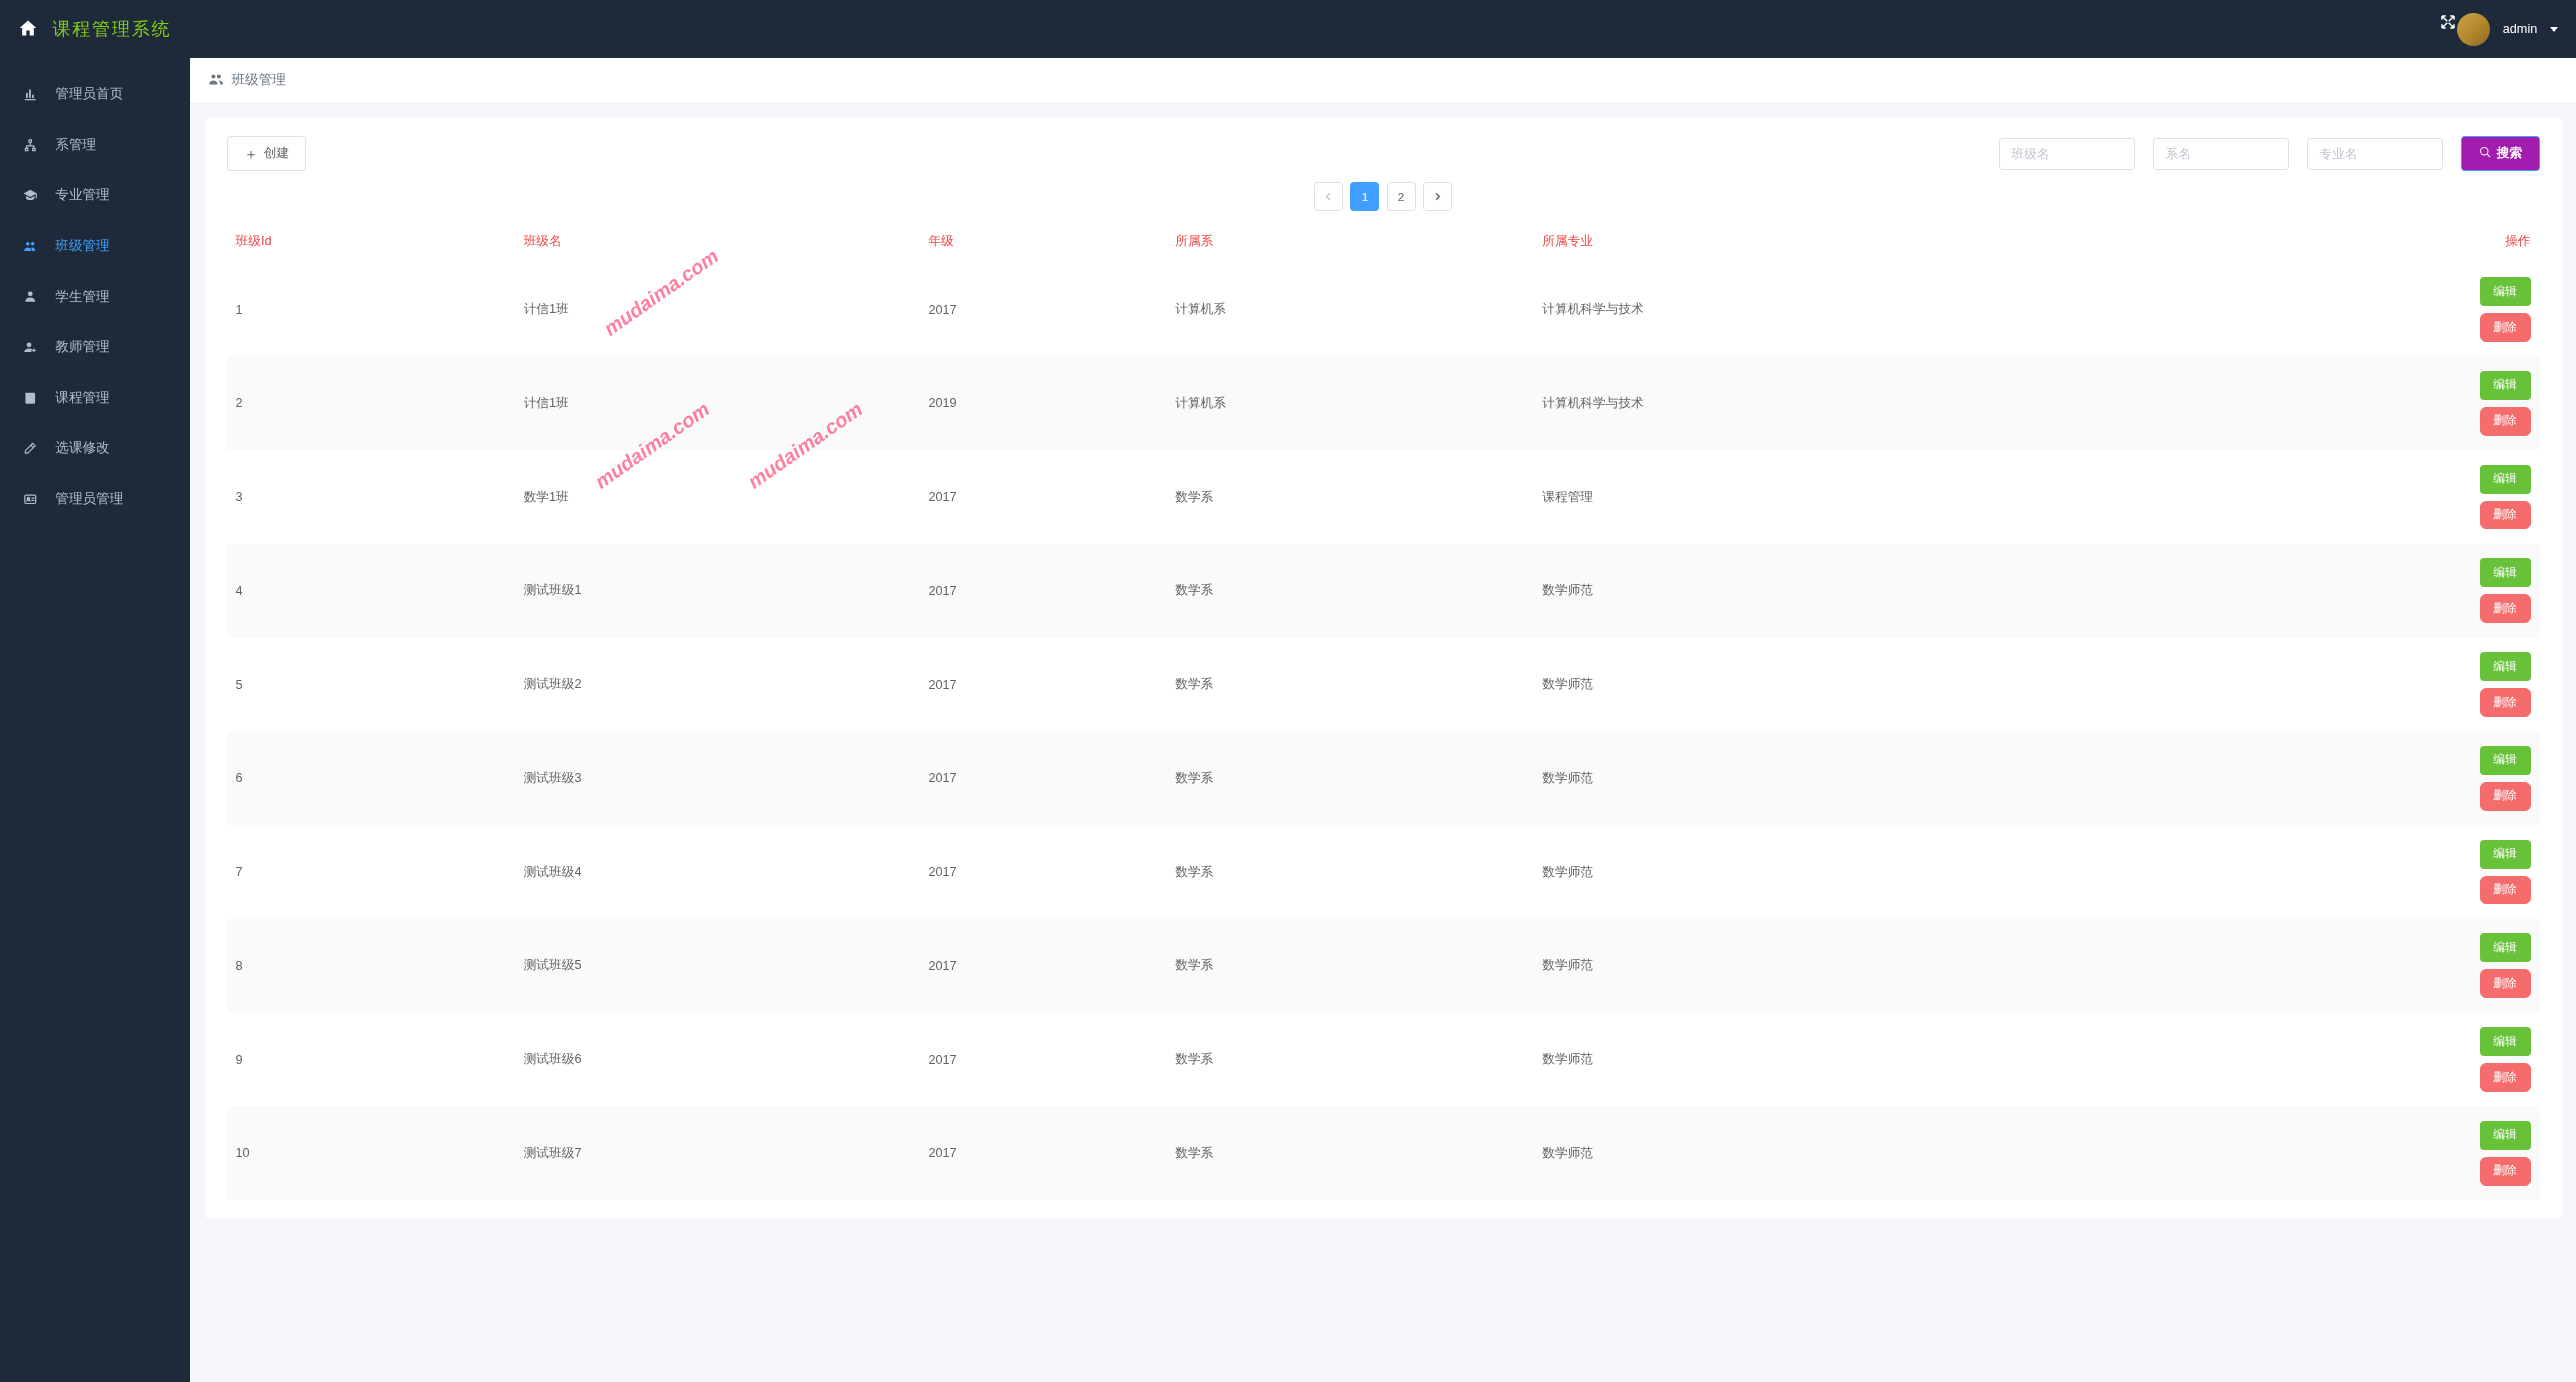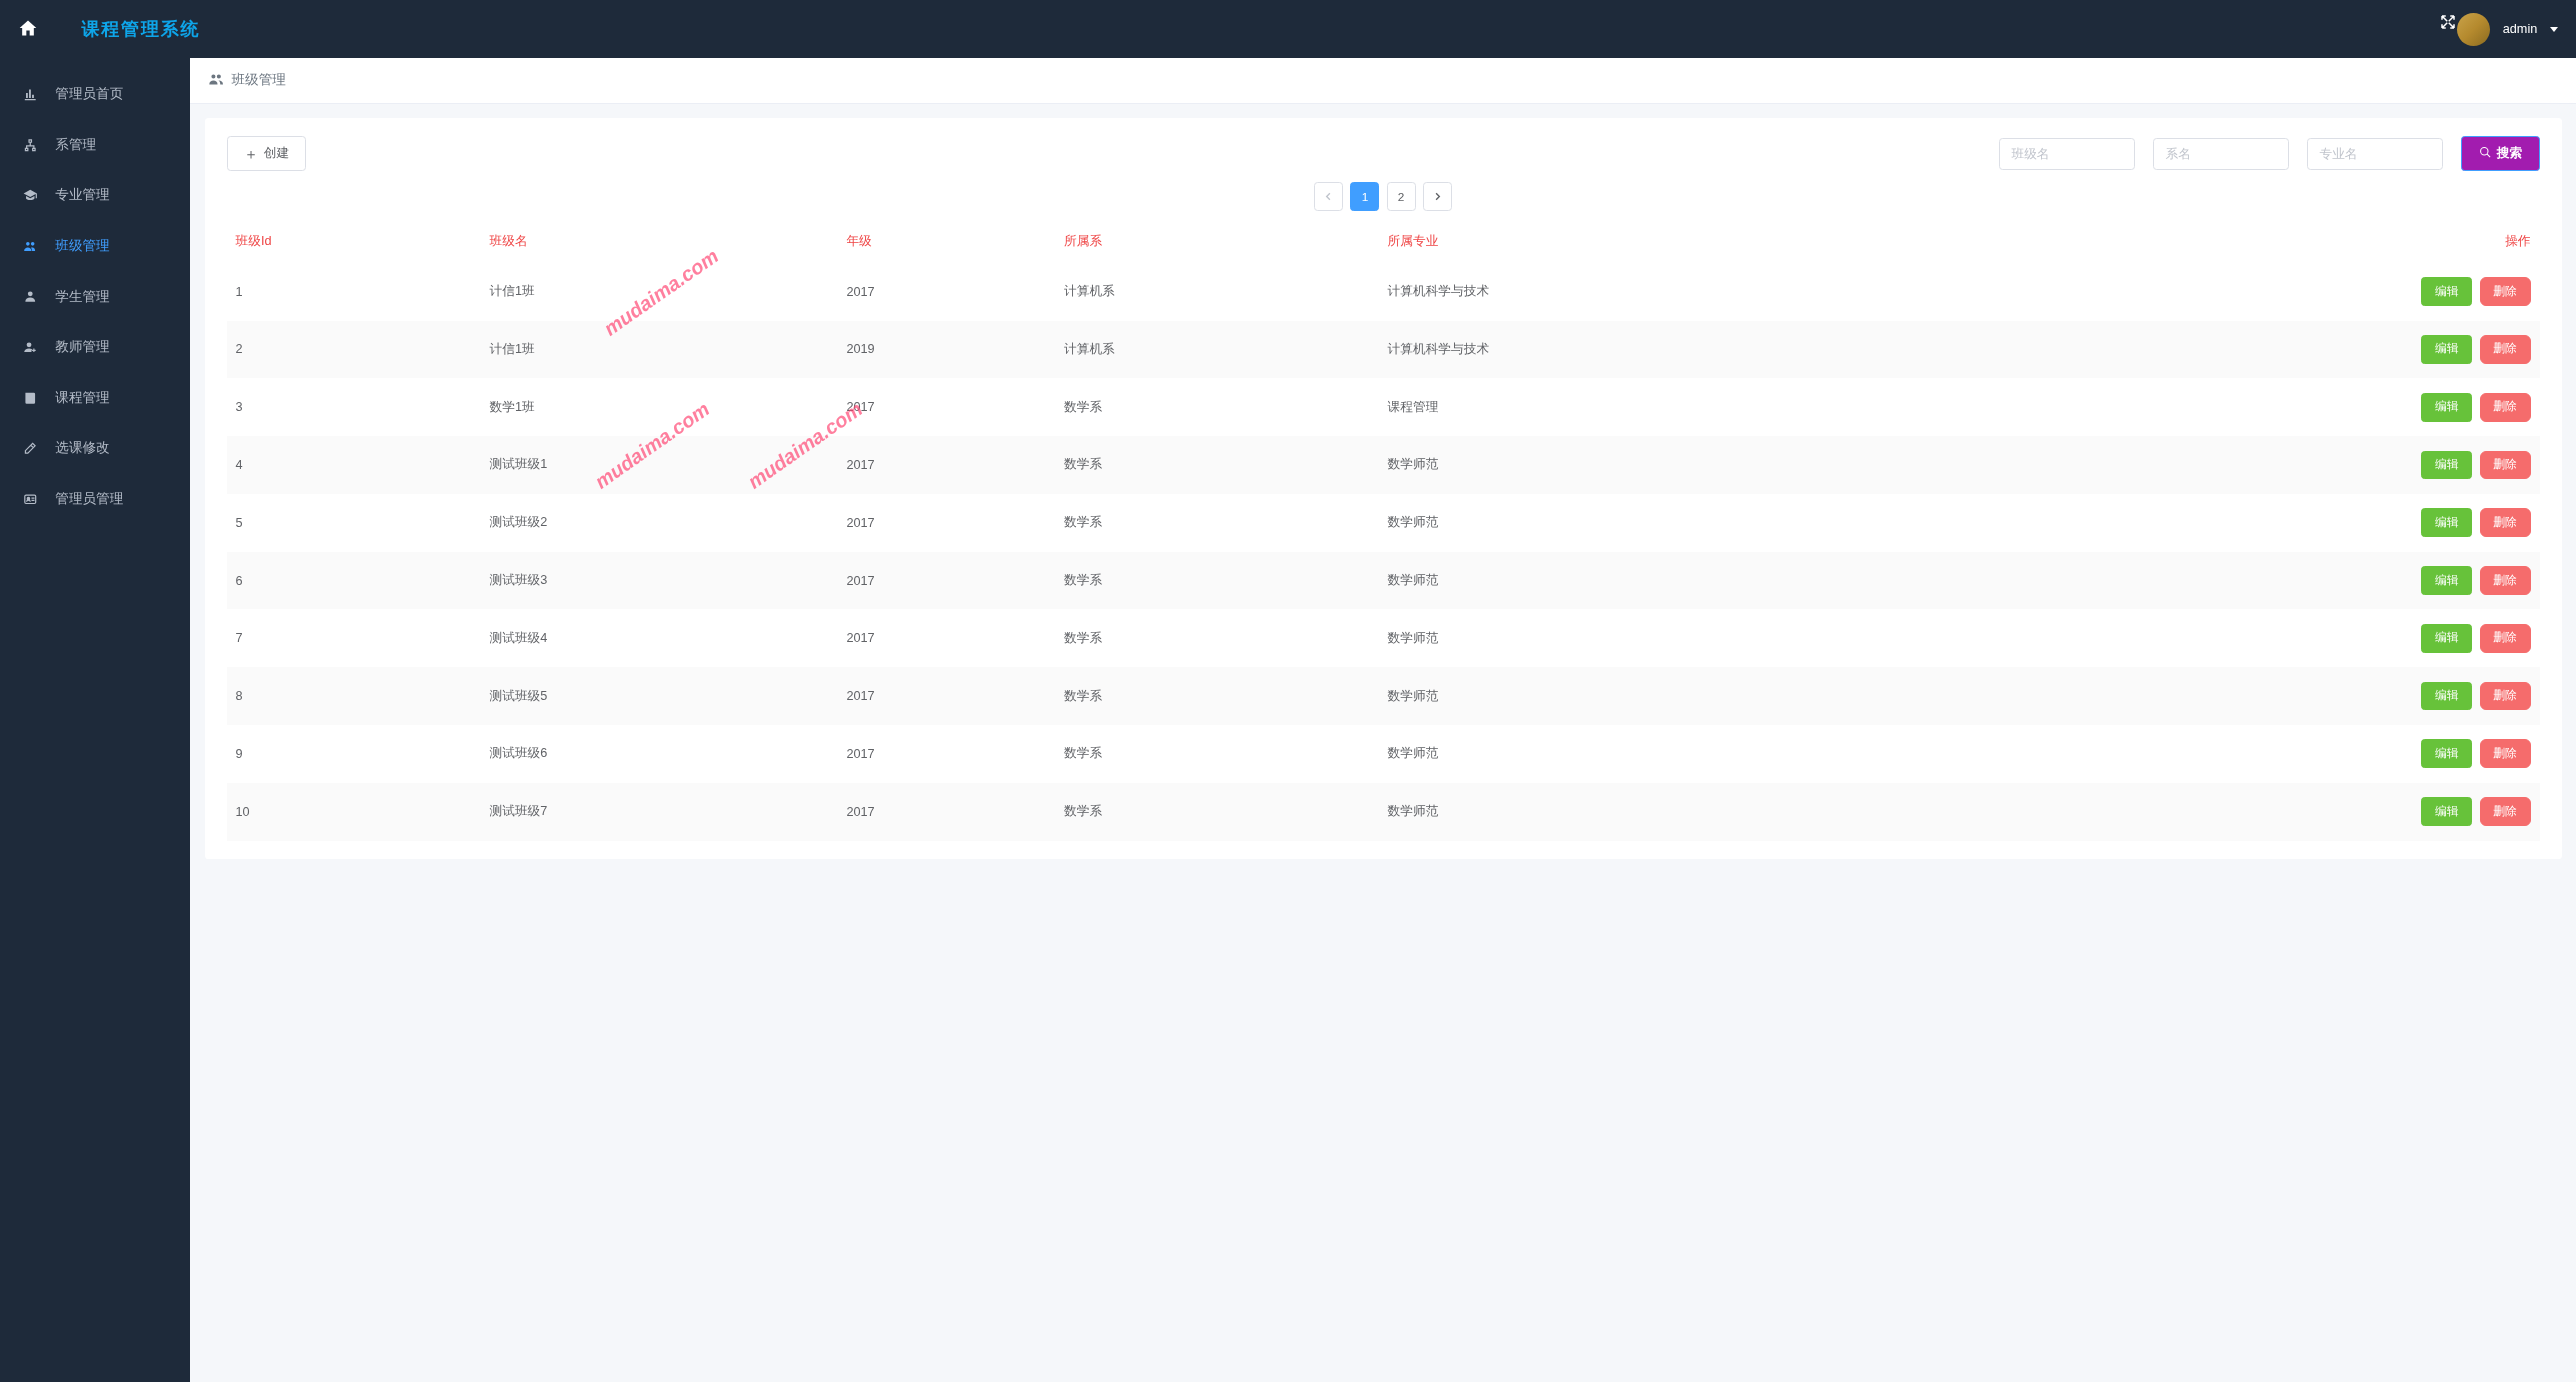--- a/index.html
+++ b/index.html
@@ -1,20 +1,20 @@
 <!DOCTYPE html>
 <html style="font-size:14.5px"><head>
 <meta charset="utf-8">
 <style>
 * { margin: 0; padding: 0; box-sizing: border-box; }
 body { font-family: "Helvetica Neue", Helvetica, Arial, "Microsoft YaHei", sans-serif; font-size: 12.7px; color: #5e6e82; background: #fff; }
 
 .header { height: 58px; background: #1e2a3a; color: #fff; display: flex; align-items: center; padding: 0 18px; }
 .header-left { display: flex; align-items: center; gap: 14.5px; }
-.header-title { font-size: 18px; font-weight: 700; color: #0ea5e9; letter-spacing: 1.8px; margin-left: 29px; }
+.header-title { font-size: 18px; font-weight: 400; color: #84cc16; letter-spacing: 1.8px; }
 .header-right { margin-left: auto; display: flex; align-items: flex-start; }
 .avatar { width: 33px; height: 33px; border-radius: 50%; background: linear-gradient(135deg,#c9a34a 0%,#b58a2e 50%,#8a6a20 100%); display:inline-block; }
 .user-menu { display: flex; align-items: center; gap: 12.7px; cursor: pointer; }
 .user-name { font-size: 12.7px; }
 .caret-down { width: 0; height: 0; border-left: 4.5px solid transparent; border-right: 4.5px solid transparent; border-top: 5.4px solid #fff; display: inline-block; }
 .expand-icon svg { width: 18px; height: 18px; }
 .home-icon svg { width: 20px; height: 20px; }
 
 .layout { display: flex; height: calc(100vh - 58px); }
 .sidebar { width: 190px; background: #1e2a3a; color: #b4bcc8; padding-top: 11px; flex-shrink: 0; }
@@ -42,21 +42,21 @@
 .page-btn { min-width: 29px; height: 29px; border: 0.9px solid #dcdfe6; border-radius: 3.6px; background: #fff; display: flex; align-items: center; justify-content: center; cursor: pointer; color: #606266; font-size: 11.8px; }
 .page-btn.active { background: #409eff; border-color: #409eff; color: #fff; }
 .page-btn.disabled { color: #c0c4cc; cursor: not-allowed; }
 .page-btn svg { width: 11px; height: 11px; }
 
 table { width: 100%; border-collapse: collapse; }
 th { text-align: left; font-weight: 500; color: #ef4444; padding: 12.7px 9px; font-size: 12.7px; }
 th:last-child, td:last-child { text-align: right; }
 td { padding: 14.5px 9px; color: #606266; font-size: 12.7px; }
 tbody tr:nth-child(even) { background: #fafafa; }
-.actions { display: inline-flex; gap: 7.2px; }
+.actions { display: inline-flex; gap: 7.2px; flex-direction: column; }
 
 .watermark { position: absolute; color: #ff3b6b; opacity: 0.65; font-weight: 700; font-size: 20px; transform: rotate(-35deg); pointer-events: none; font-style: italic; }
 .main-inner { position: relative; }
 </style>
 </head>
 <body>
 
 <div class="header">
   <div class="header-left">
     <span class="home-icon">

